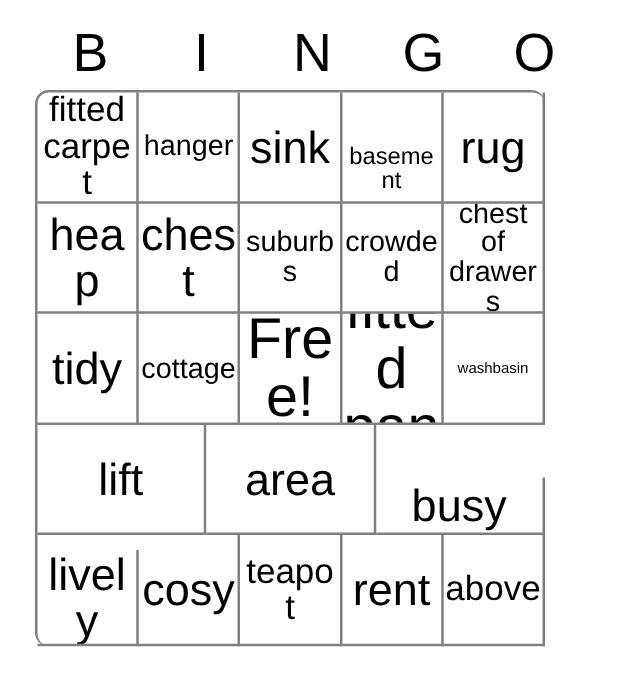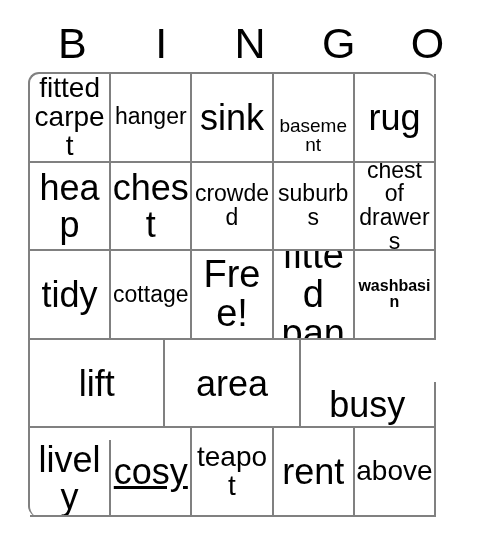--- a/index.html
+++ b/index.html
@@ -76,25 +76,25 @@
     width: 100%;
     line-height: 1.03;
     font-weight: 400;
     word-wrap: break-word;
     overflow-wrap: break-word;
     hyphens: none;
   }
 
   
   .fs-xl  { font-size: 36px; }
-  .fs-lg  { font-size: 38px; }
+  .fs-lg  { font-size: 46px; }
   .fs-md  { font-size: 28px; }
   .fs-sm  { font-size: 23px; }
   .fs-xs  { font-size: 19px; margin-top: 36px; }
-  .fs-xxs { font-size: 16px; font-weight: bold; }
+  .fs-xxs { font-size: 12px; }
 </style>
 </head>
 <body style="background: rgb(255, 255, 255); color: rgb(0, 0, 0);">
 
 <div class="card">
 
   <div class="header-row">
     <div class="header-cell">
       <span class="header-letter">B</span>
     </div>
@@ -133,24 +133,24 @@
     </div>
 
     <div class="grid-row">
       <div class="cell" style="border-color: rgb(128, 128, 128);">
           <span class="cell-text fs-xl">heap</span>
         </div>
       <div class="cell" style="border-color: rgb(128, 128, 128);">
           <span class="cell-text fs-xl">chest</span>
         </div>
       <div class="cell" style="border-color: rgb(128, 128, 128);">
+          <span class="cell-text fs-sm">suburbs</span>
+        </div>
+      <div class="cell" style="border-color: rgb(128, 128, 128);">
           <span class="cell-text fs-sm">crowded</span>
-        </div>
-      <div class="cell" style="border-color: rgb(128, 128, 128);">
-          <span class="cell-text fs-sm">suburbs</span>
         </div>
       <div class="cell" style="border-color: rgb(128, 128, 128);">
           <span class="cell-text fs-sm">chest of drawers</span>
         </div>
     </div>
 
     <div class="grid-row">
       <div class="cell" style="border-color: rgb(128, 128, 128);">
           <span class="cell-text fs-xl">tidy</span>
         </div>
@@ -177,21 +177,21 @@
         </div>
       <div class="cell" style="border-color: rgb(128, 128, 128); margin-top: 42px;">
           <span class="cell-text fs-xl">busy</span>
         </div>
     </div>
 
     <div class="grid-row">
       <div class="cell" style="border-color: rgb(128, 128, 128); margin-top: 12px;">
           <span class="cell-text fs-xl">lively</span>
         </div>
-      <div class="cell" style="border-color: rgb(128, 128, 128); text-decoration: underline;">
+      <div class="cell" style="border-color: rgb(128, 128, 128);">
           <span class="cell-text fs-xl">cosy</span>
         </div>
       <div class="cell" style="border-color: rgb(128, 128, 128);">
           <span class="cell-text fs-md">teapot</span>
         </div>
       <div class="cell" style="border-color: rgb(128, 128, 128);">
           <span class="cell-text fs-xl">rent</span>
         </div>
       <div class="cell" style="border-color: rgb(128, 128, 128);">
           <span class="cell-text fs-md">above</span>

